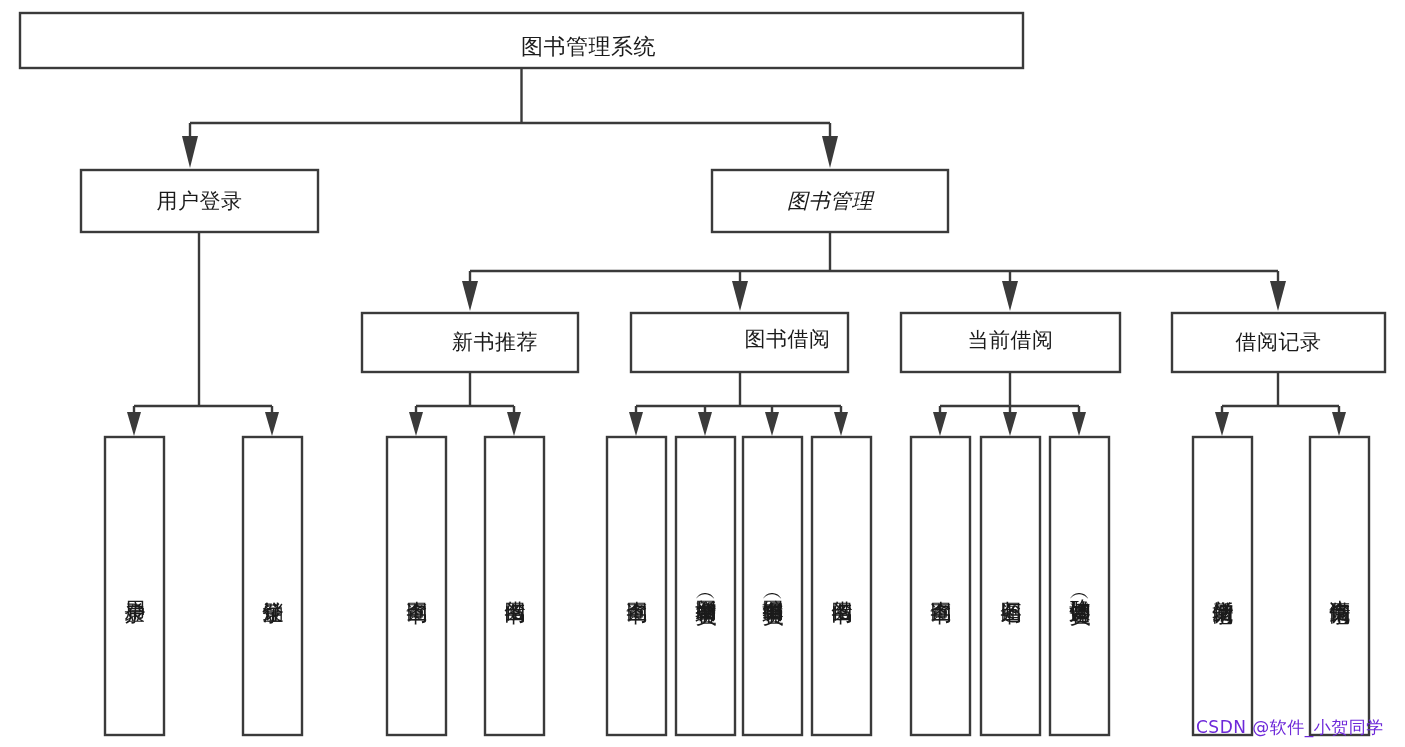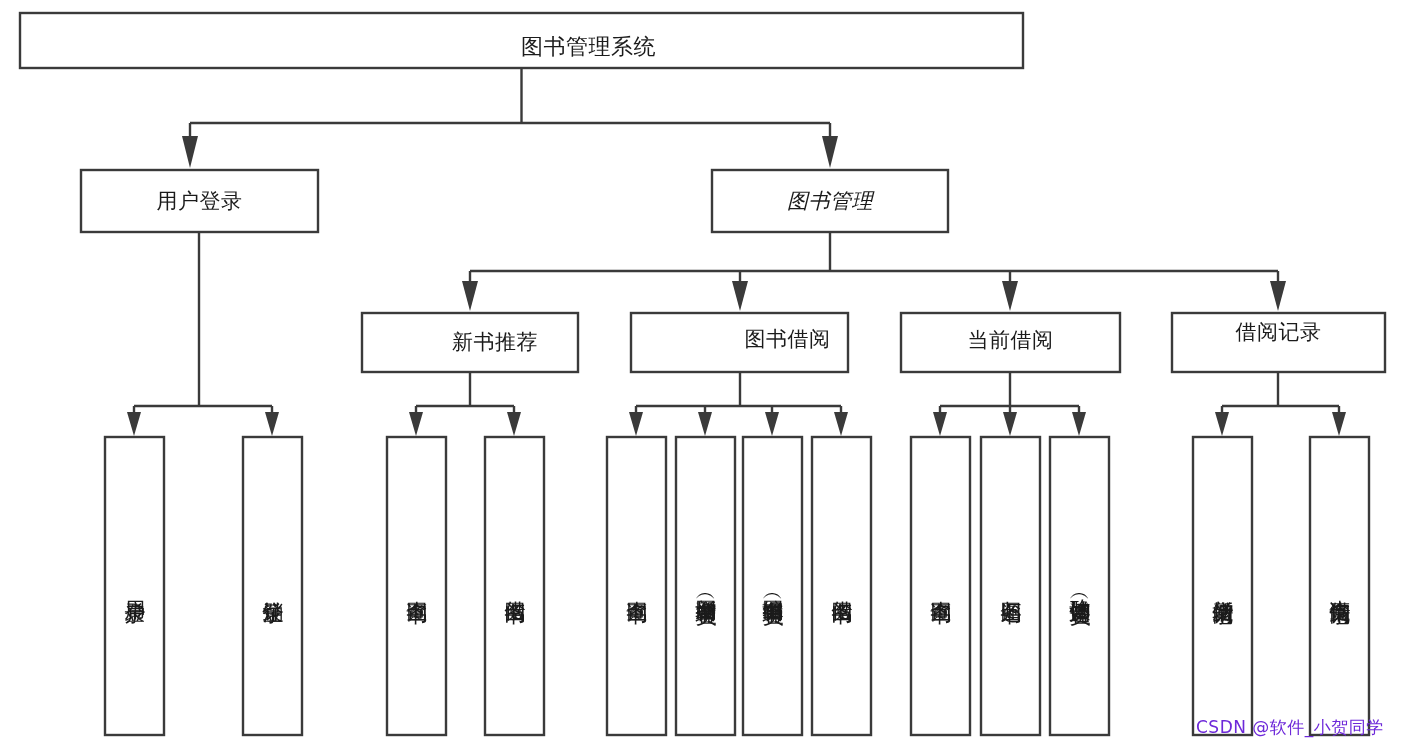--- a/index.html
+++ b/index.html
@@ -198,21 +198,21 @@
   </svg>
 
   <div class="node-label-h node-label-title" style="left:20px; top:19px; width:1137px; height:55px;border-radius:8px;">图书管理系统</div>
 
   <div class="node-label-h" style="left:81px; top:170px; width:237px; height:62px;">用户登录</div>
   <div class="node-label-h" style="left:712px; top:170px; width:236px; height:62px;font-style:italic;">图书管理</div>
 
   <div class="node-label-h" style="left:362px; top:313px; width:216px; height:59px;margin-left:25px;">新书推荐</div>
   <div class="node-label-h" style="left:631px; top:302px; width:217px; height:75px;padding-left:48px;">图书借阅</div>
   <div class="node-label-h" style="left:901px; top:313px; width:219px; height:59px;font-family:Liberation Mono, monospace;">当前借阅</div>
-  <div class="node-label-h" style="left:1172px; top:303px; width:213px; height:59px;">借阅记录</div>
+  <div class="node-label-h" style="left:1172px; top:313px; width:213px; height:59px;">借阅记录</div>
 
   <div class="leaf-label-v" style="left:105px; top:437px; width:59px; height:298px;">用户登录</div>
   <div class="leaf-label-v" style="left:243px; top:437px; width:59px; height:298px;">注销登录</div>
 
   <div class="leaf-label-v" style="left:387px; top:437px; width:59px; height:298px;">查询图书</div>
   <div class="leaf-label-v" style="left:485px; top:437px; width:59px; height:298px;">借阅图书</div>
 
   <div class="leaf-label-v" style="left:607px; top:437px; width:59px; height:298px;">查询图书</div>
   <div class="leaf-label-v" style="left:676px; top:437px; width:59px; height:298px;">新增图书（管理员）</div>
   <div class="leaf-label-v" style="left:743px; top:437px; width:59px; height:298px;">编辑图书（管理员）</div>

